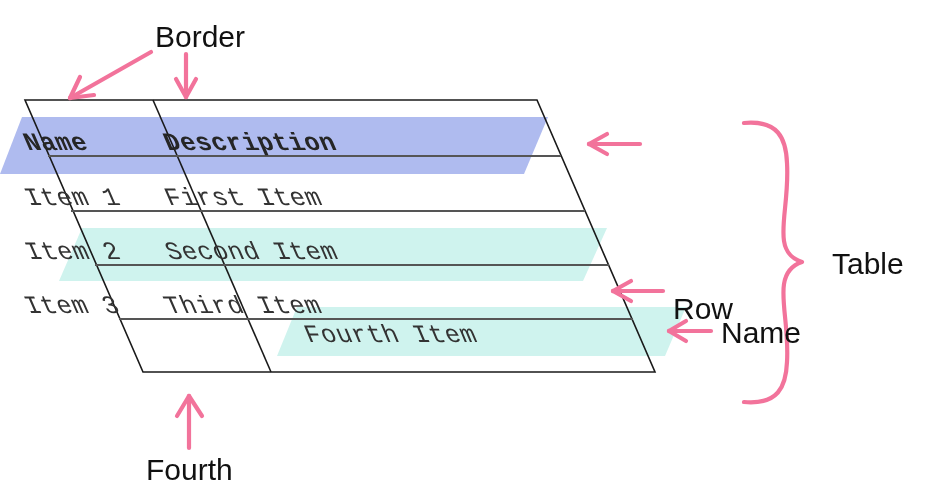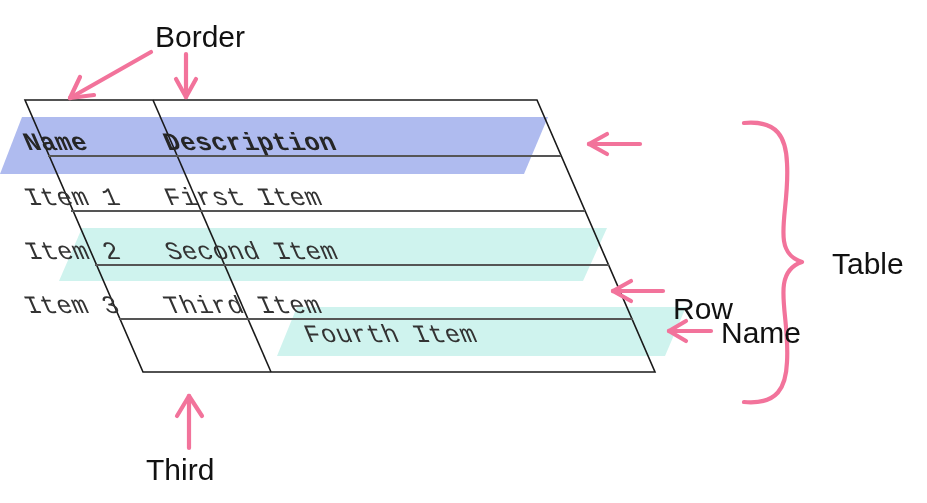--- a/index.html
+++ b/index.html
@@ -142,15 +142,15 @@
 
   <div class="anno-label" style="left:155px; top:22px;">Border</div>
 
 
   <div class="anno-label" style="left:673px; top:294px;">Row</div>
 
   <div class="anno-label" style="left:721px; top:318px;">Name</div>
 
   <div class="anno-label" style="left:832px; top:249px;">Table</div>
 
-  <div class="anno-label" style="left:146px; top:455px;">Third</div>
+  <div class="anno-label" style="left:146px; top:455px;">Fourth</div>
 
 </div>
 
 </body></html>

